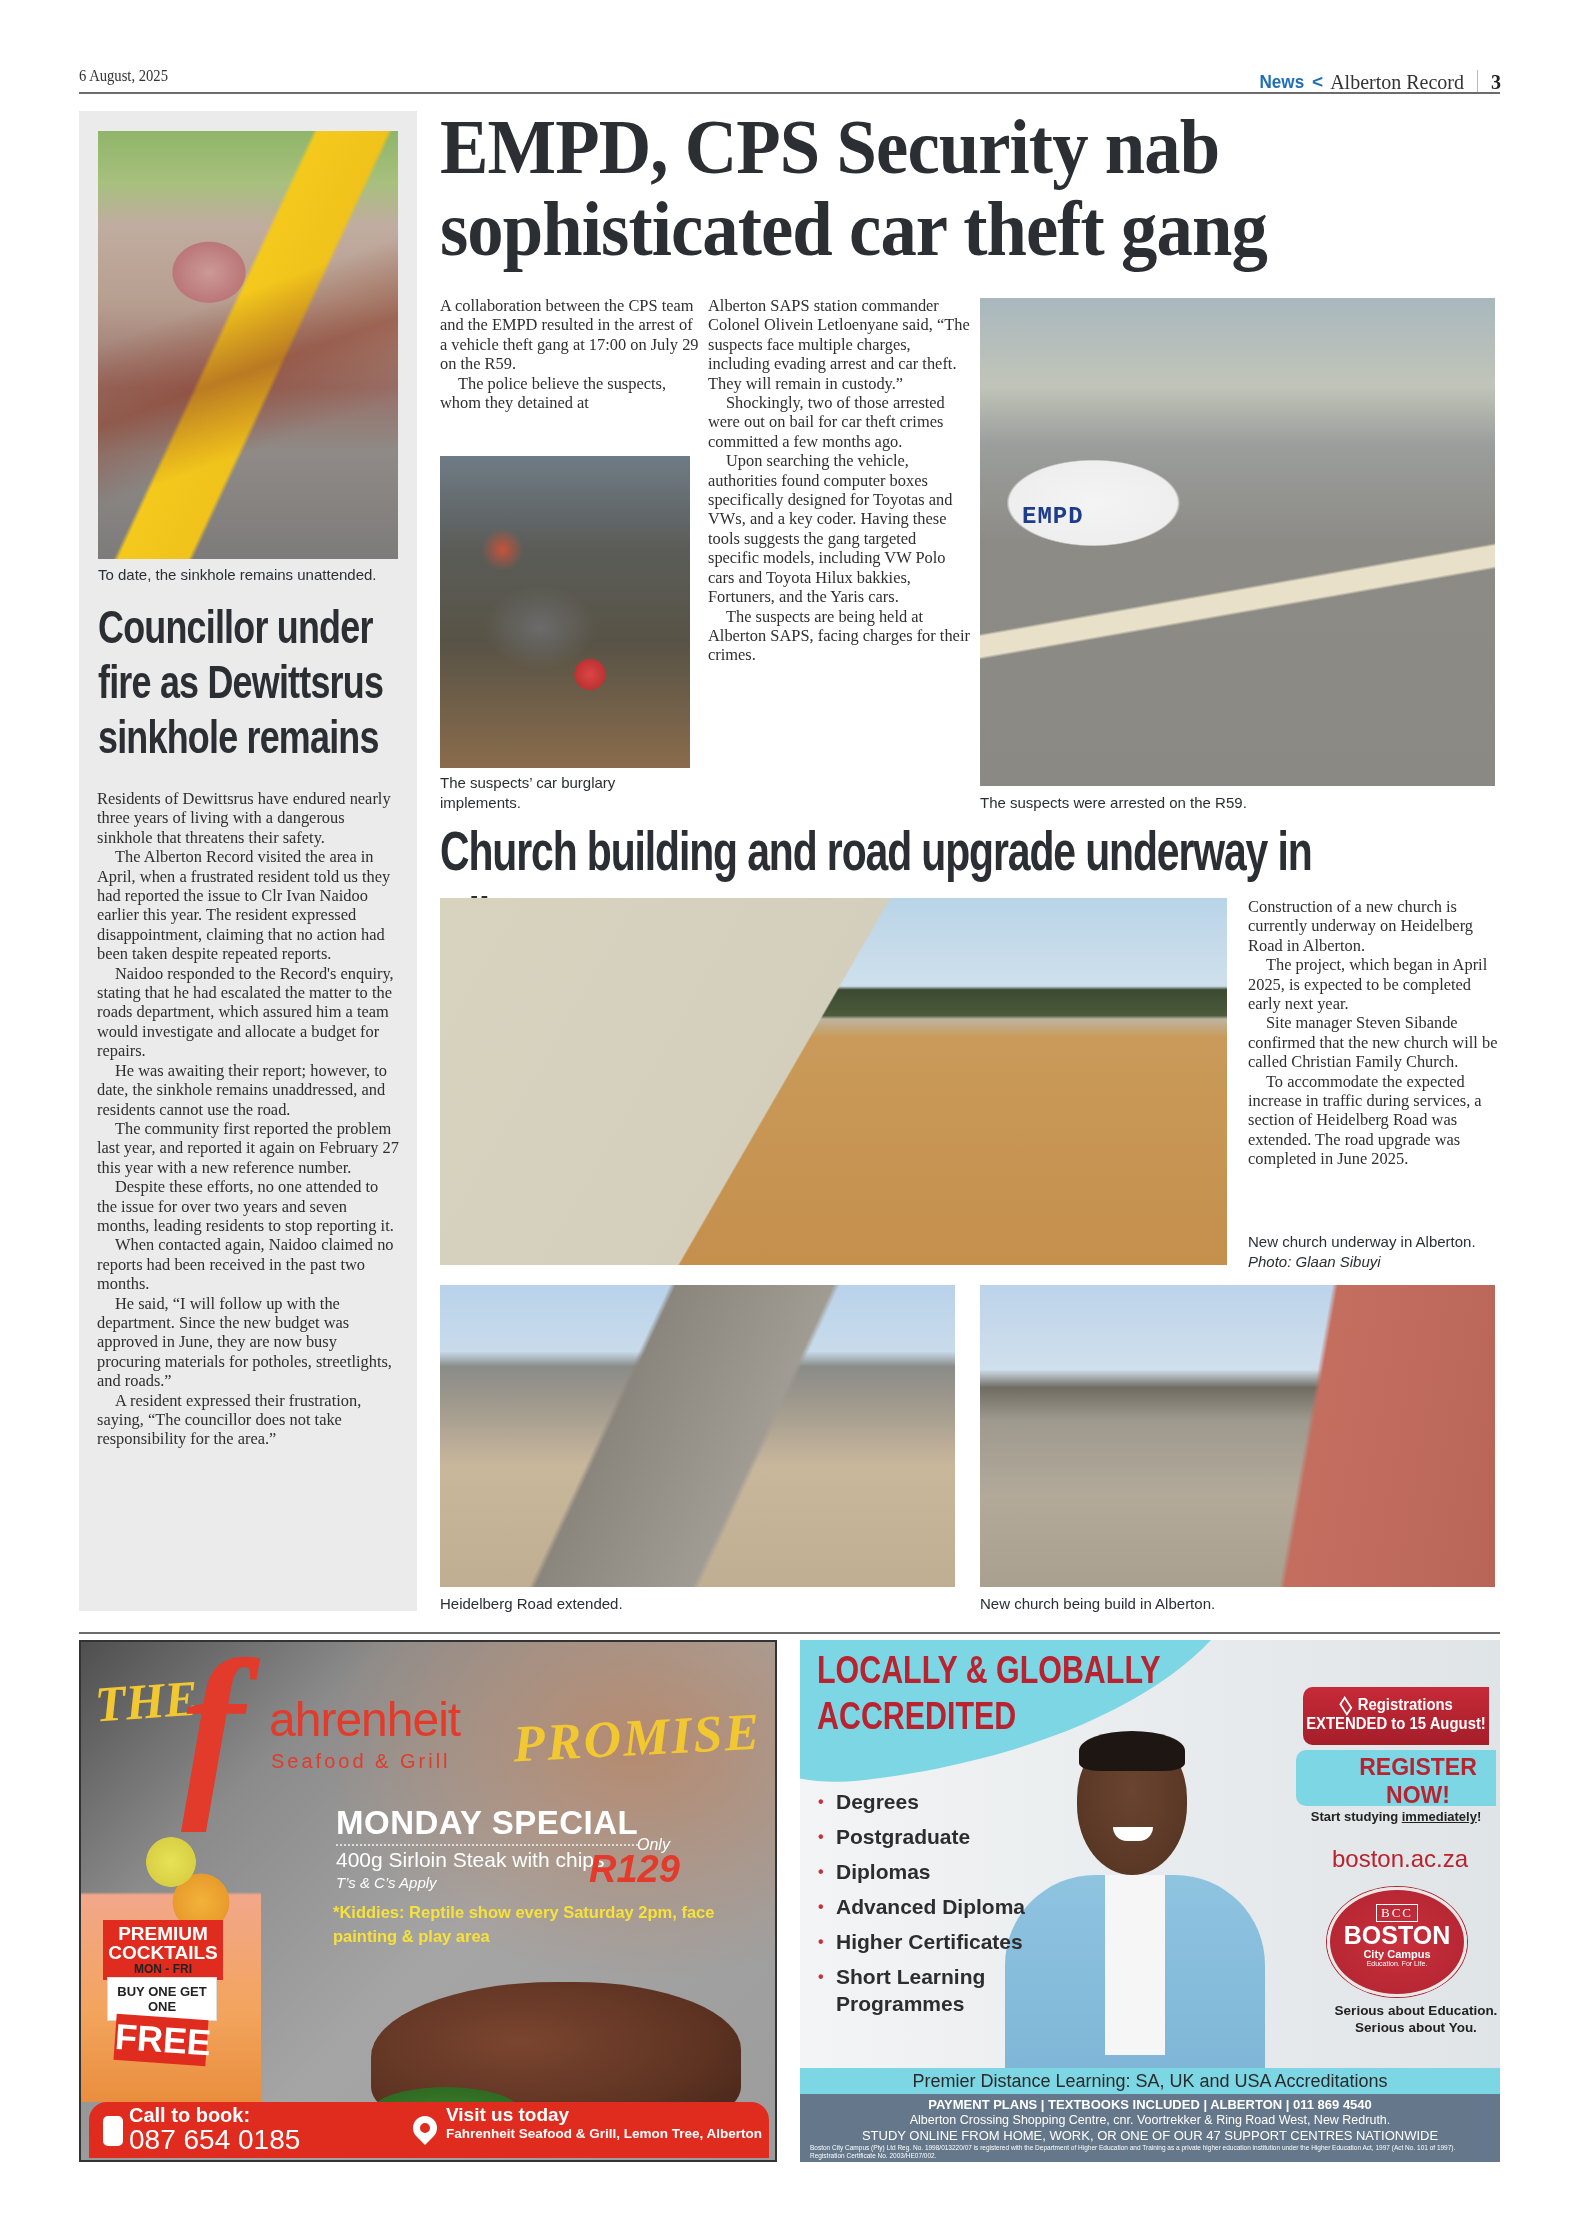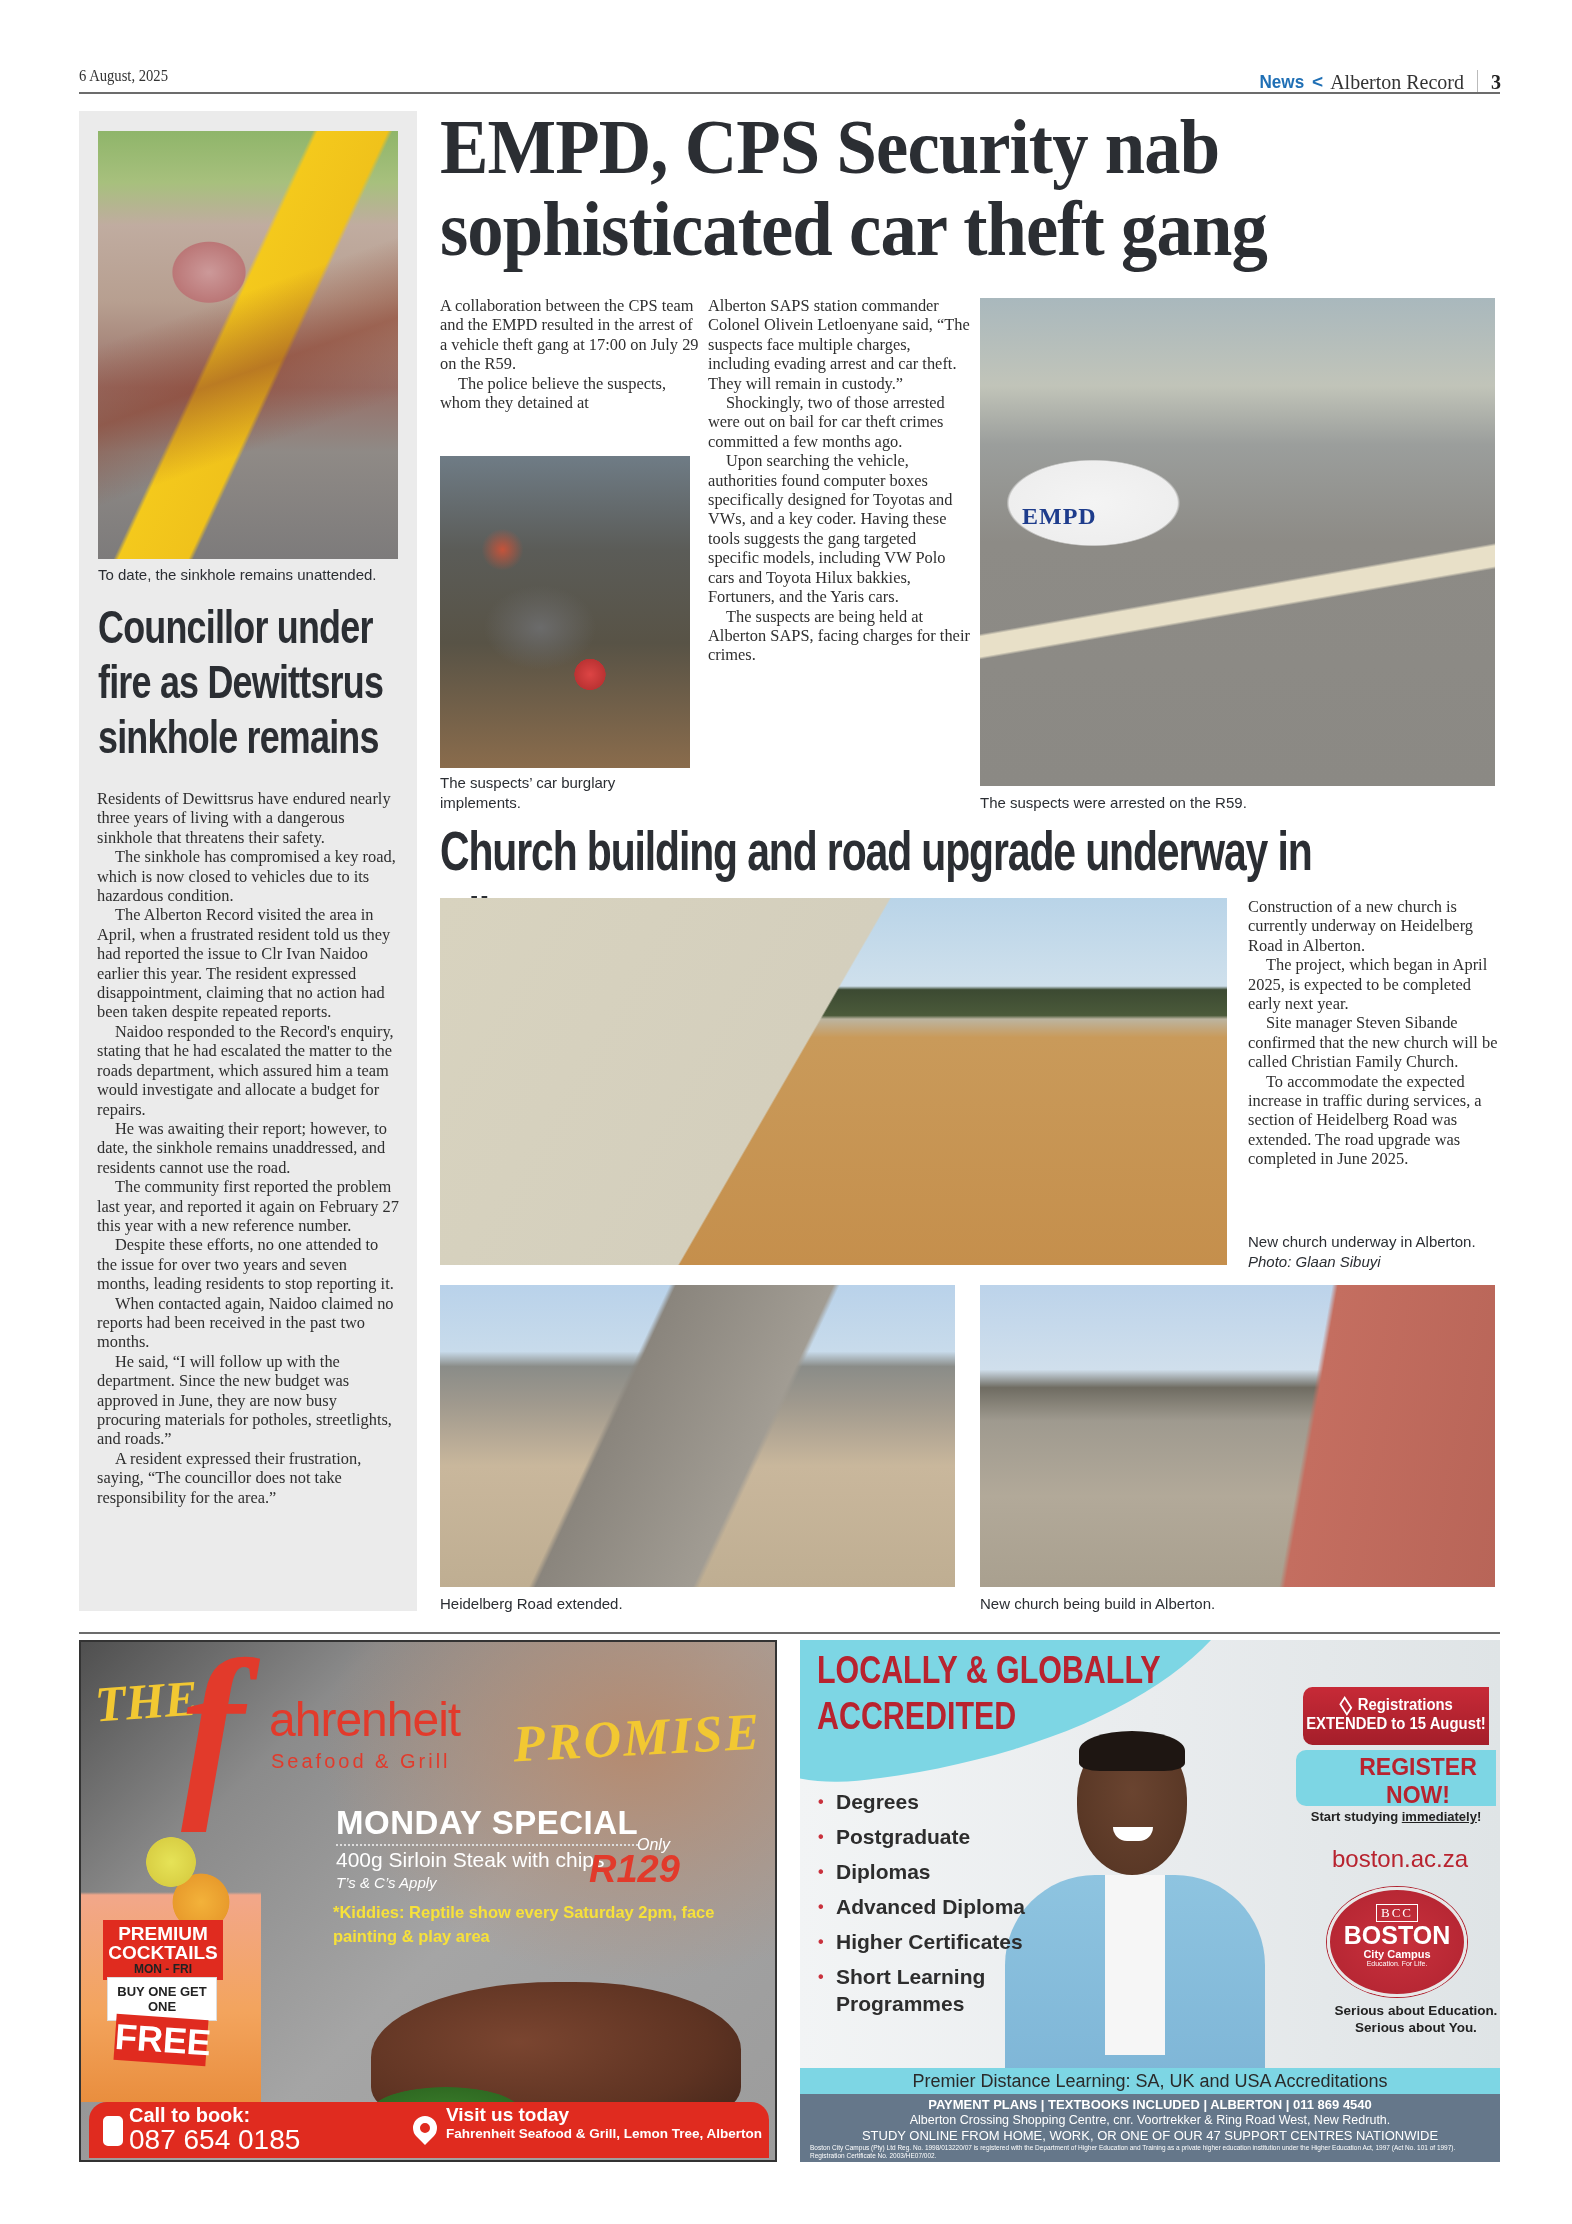--- a/index.html
+++ b/index.html
@@ -50,21 +50,21 @@
       linear-gradient(180deg, #6f7c86 0%, #5b5c58 30%, #585346 60%, #8a6c4c 100%);
   }
   .tools-cap { left: 440px; top: 773px; width: 250px; }
 
   .arrest-img { left: 980px; top: 298px; width: 515px; height: 488px;
     background:
       linear-gradient(170deg, transparent 58%, #e8e0c8 58.5%, #e8e0c8 62%, transparent 62.5%),
       radial-gradient(ellipse 140px 70px at 22% 42%, #f4f4f4 0, #eee 60%, transparent 62%),
       linear-gradient(180deg, #a9b8bd 0%, #c1c4b9 18%, #9b9e9c 30%, #8d8b86 50%, #8b8984 100%);
   }
-  .arrest-img .empd-label { position: absolute; left: 42px; top: 205px; font-family: Liberation Serif, serif; font-weight: bold; font-size: 24px; color: #1e3c8c; letter-spacing: 1px; }
+  .arrest-img .empd-label { position: absolute; left: 42px; top: 205px; font-family: Liberation Mono, monospace; font-weight: bold; font-size: 24px; color: #1e3c8c; letter-spacing: 1px; }
   .arrest-cap { left: 980px; top: 793px; }
 
   
   .church-head { left: 440px; top: 818px; width: 1200px; font-family: "Liberation Sans", sans-serif; font-size: 56px; line-height: 66px; color: #2b2e33; letter-spacing: -1.5px; transform: scaleX(0.73); transform-origin: left top; }
   .church-img { left: 440px; top: 898px; width: 787px; height: 367px;
     background:
       linear-gradient(120deg, #d8d3bf 0%, #d4cfbd 45%, transparent 45.2%),
       linear-gradient(180deg, #b9d4e8 0%, #cfe0ec 24%, #3c4a32 25%, #4b5a3a 32%, #bcb4a0 33%, #c99a5a 38%, #c58f4c 100%);
   }
   .church-text { left: 1248px; top: 897px; width: 250px; }
@@ -164,21 +164,20 @@
   <span class="hdr-page">3</span>
 </div>
 <div class="abs hdr-rule"></div>
 
 <div class="abs sidebar"></div>
 <div class="abs img sink-img"></div>
 <div class="abs cap-sans sink-cap">To date, the sinkhole remains unattended.</div>
 <h2 class="abs side-head">Councillor under fire as Dewittsrus sinkhole remains</h2>
 <div class="abs body-text side-body">
   <p>Residents of Dewittsrus have endured nearly three years of living with a dangerous sinkhole that threatens their safety.</p>
-  <p>The sinkhole has compromised a key road, which is now closed to vehicles due to its hazardous condition.</p>
   <p>The Alberton Record visited the area in April, when a frustrated resident told us they had reported the issue to Clr Ivan Naidoo earlier this year. The resident expressed disappointment, claiming that no action had been taken despite repeated reports.</p>
   <p>Naidoo responded to the Record's enquiry, stating that he had escalated the matter to the roads department, which assured him a team would investigate and allocate a budget for repairs.</p>
   <p>He was awaiting their report; however, to date, the sinkhole remains unaddressed, and residents cannot use the road.</p>
   <p>The community first reported the problem last year, and reported it again on February 27 this year with a new reference number.</p>
   <p>Despite these efforts, no one attended to the issue for over two years and seven months, leading residents to stop reporting it.</p>
   <p>When contacted again, Naidoo claimed no reports had been received in the past two months.</p>
   <p>He said, “I will follow up with the department. Since the new budget was approved in June, they are now busy procuring materials for potholes, streetlights, and roads.”</p>
   <p>A resident expressed their frustration, saying, “The councillor does not take responsibility for the area.”</p>
 </div>
 

